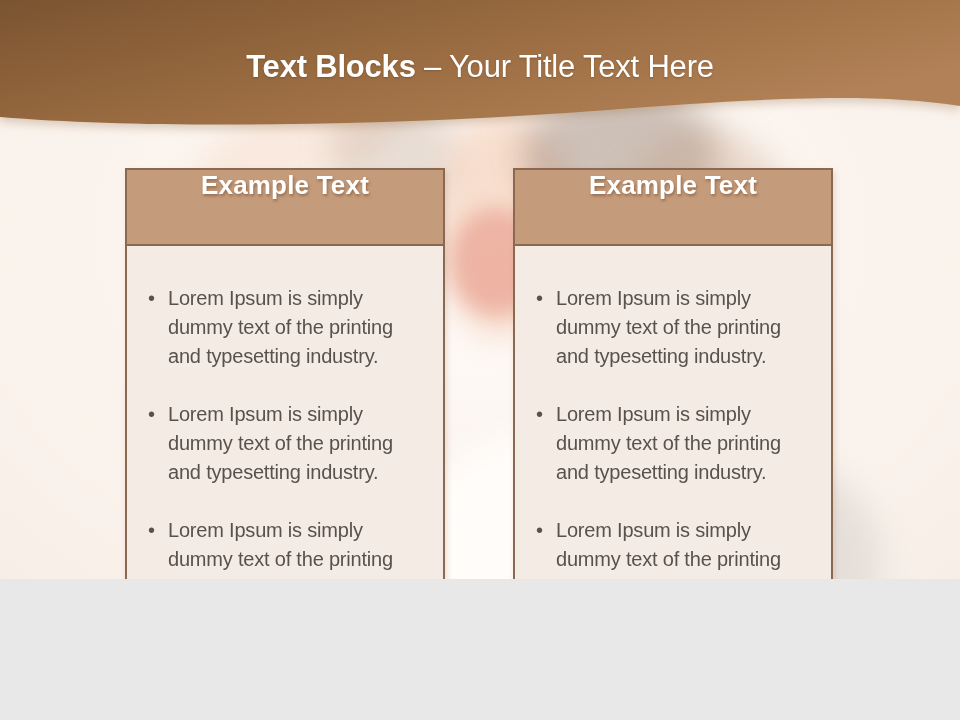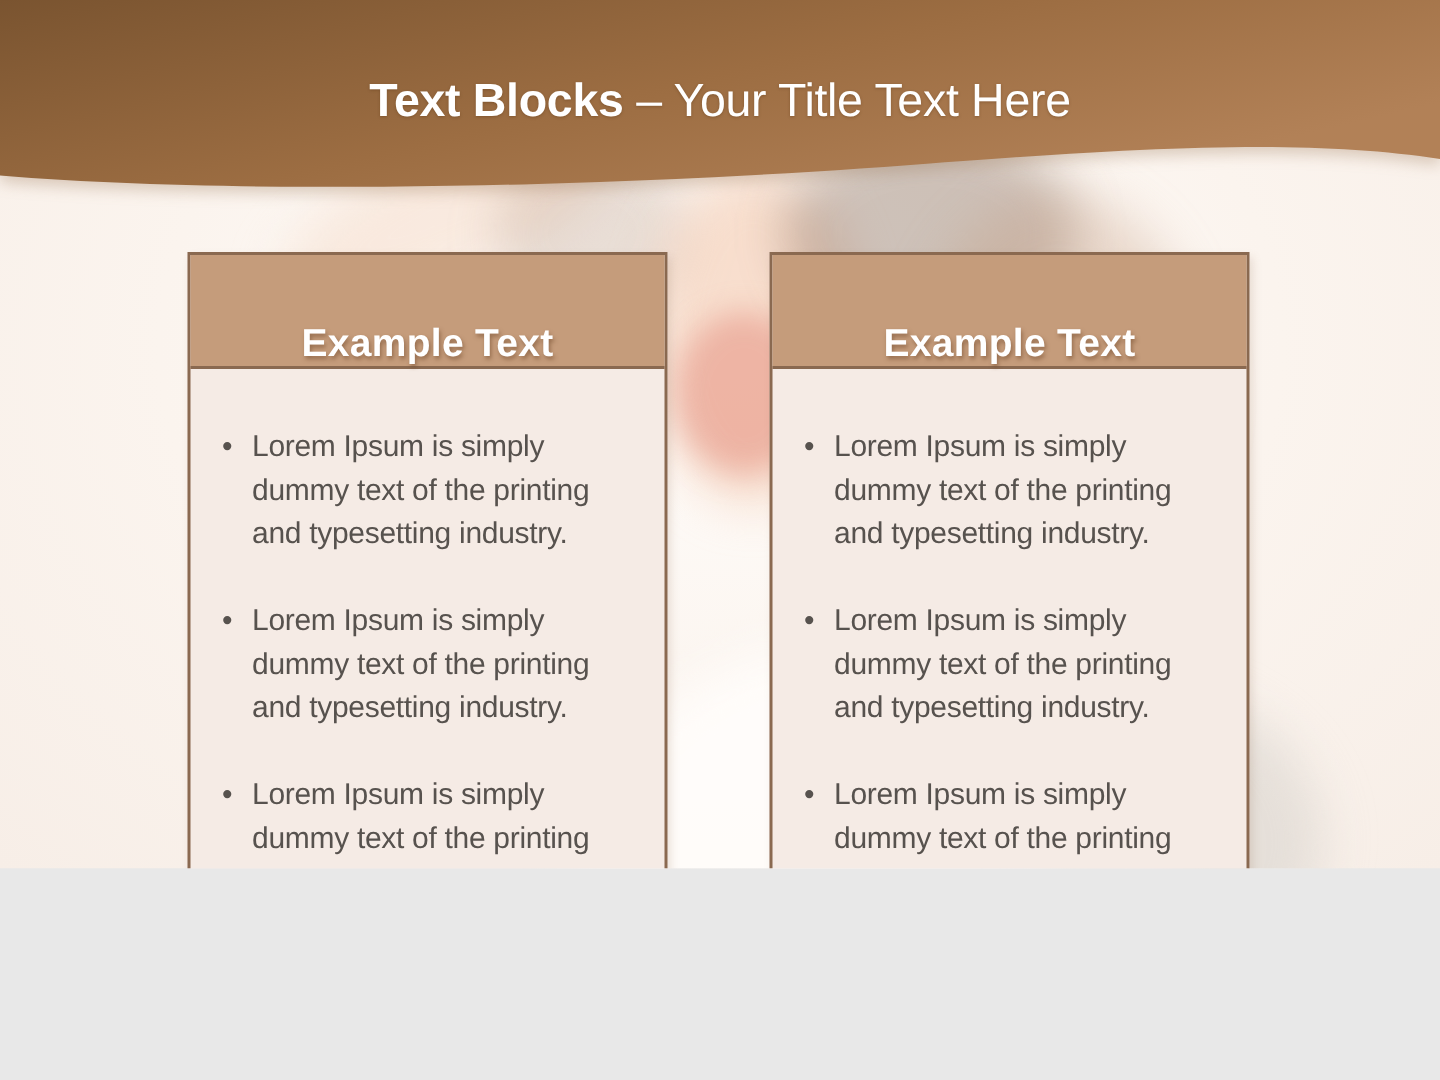--- a/index.html
+++ b/index.html
@@ -37,21 +37,21 @@
     position:absolute;top:168px;width:320px;height:462px;z-index:3;
     border:2px solid var(--card_border,#8a6950);box-sizing:border-box;
     background:var(--card_body_bg,#f6ede7);
     box-shadow:2px 3px 6px rgba(140,100,70,.18);
   }
   .card-left{left:125px;}
   .card-right{left:513px;}
   .card-header{
     height:74px;border-bottom:2px solid var(--card_border,#8a6950);
     background:var(--card_header_bg,#c59c7b);
-    display:flex;align-items:flex-end;justify-content:center;
+    display:flex;align-items:flex-start;justify-content:center;
   }
   .card-header span{
     color:#fff;font-weight:700;font-size:26px;letter-spacing:.2px;
     text-shadow:1px 2px 3px rgba(110,70,40,.55);
   }
   .card-body{padding:38px 12px 0 8px;}
   .bullet-row{display:flex;margin-bottom:29px;}
   .bullet-marker{
     flex:0 0 33px;text-align:center;color:var(--body_text,#57524e);
     font-size:20px;line-height:29px;

